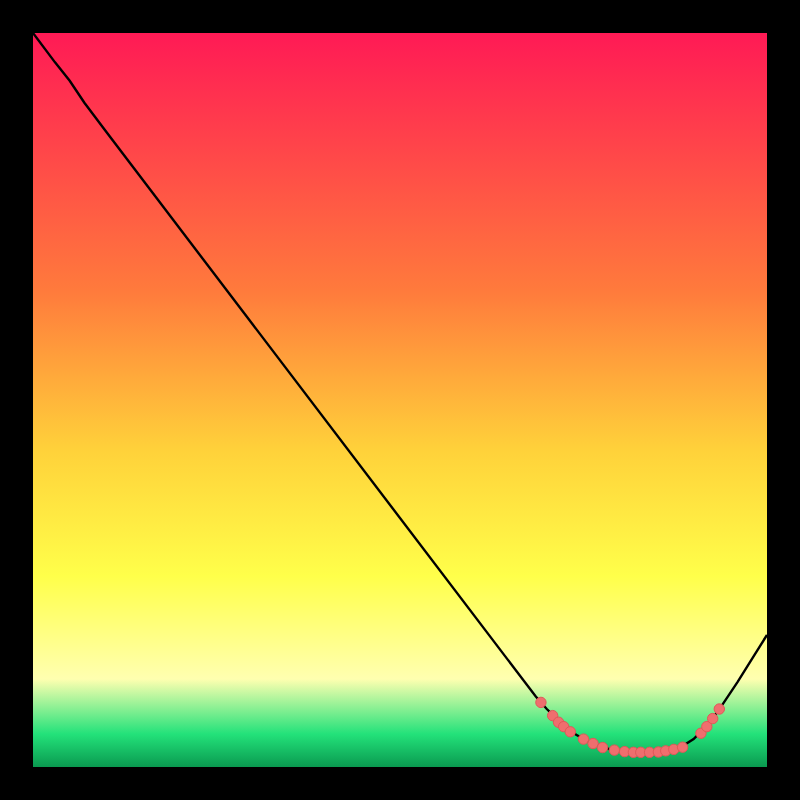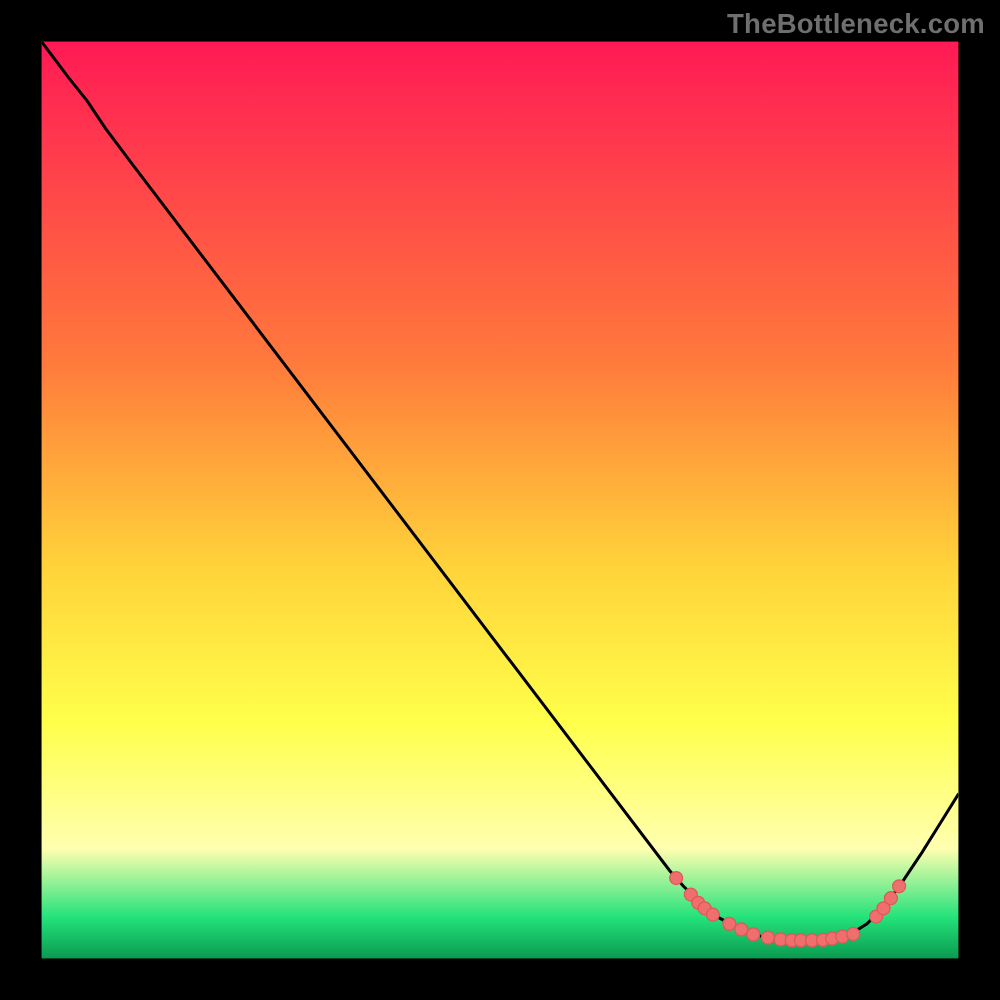--- a/index.html
+++ b/index.html
@@ -40,21 +40,20 @@
   .plot svg {
     position: absolute;
     top: 0;
     left: 0;
   }
 </style>
 </head>
 <body>
 
 <div class="outer">
-  <div class="watermark">TheBottleneck.com</div>
 
   <div class="plot">
     <svg id="chart-svg" width="734" height="734" viewBox="0 0 734 734">
       <defs>
         <linearGradient id="bg-grad" x1="0" y1="0" x2="0" y2="1">
             <stop offset="0.00%" stop-color="#ff1a55"></stop>
             <stop offset="35.00%" stop-color="#ff7a3c"></stop>
             <stop offset="57.00%" stop-color="#ffd23a"></stop>
             <stop offset="74.00%" stop-color="#ffff4a"></stop>
             <stop offset="88.00%" stop-color="#ffffb0"></stop>

